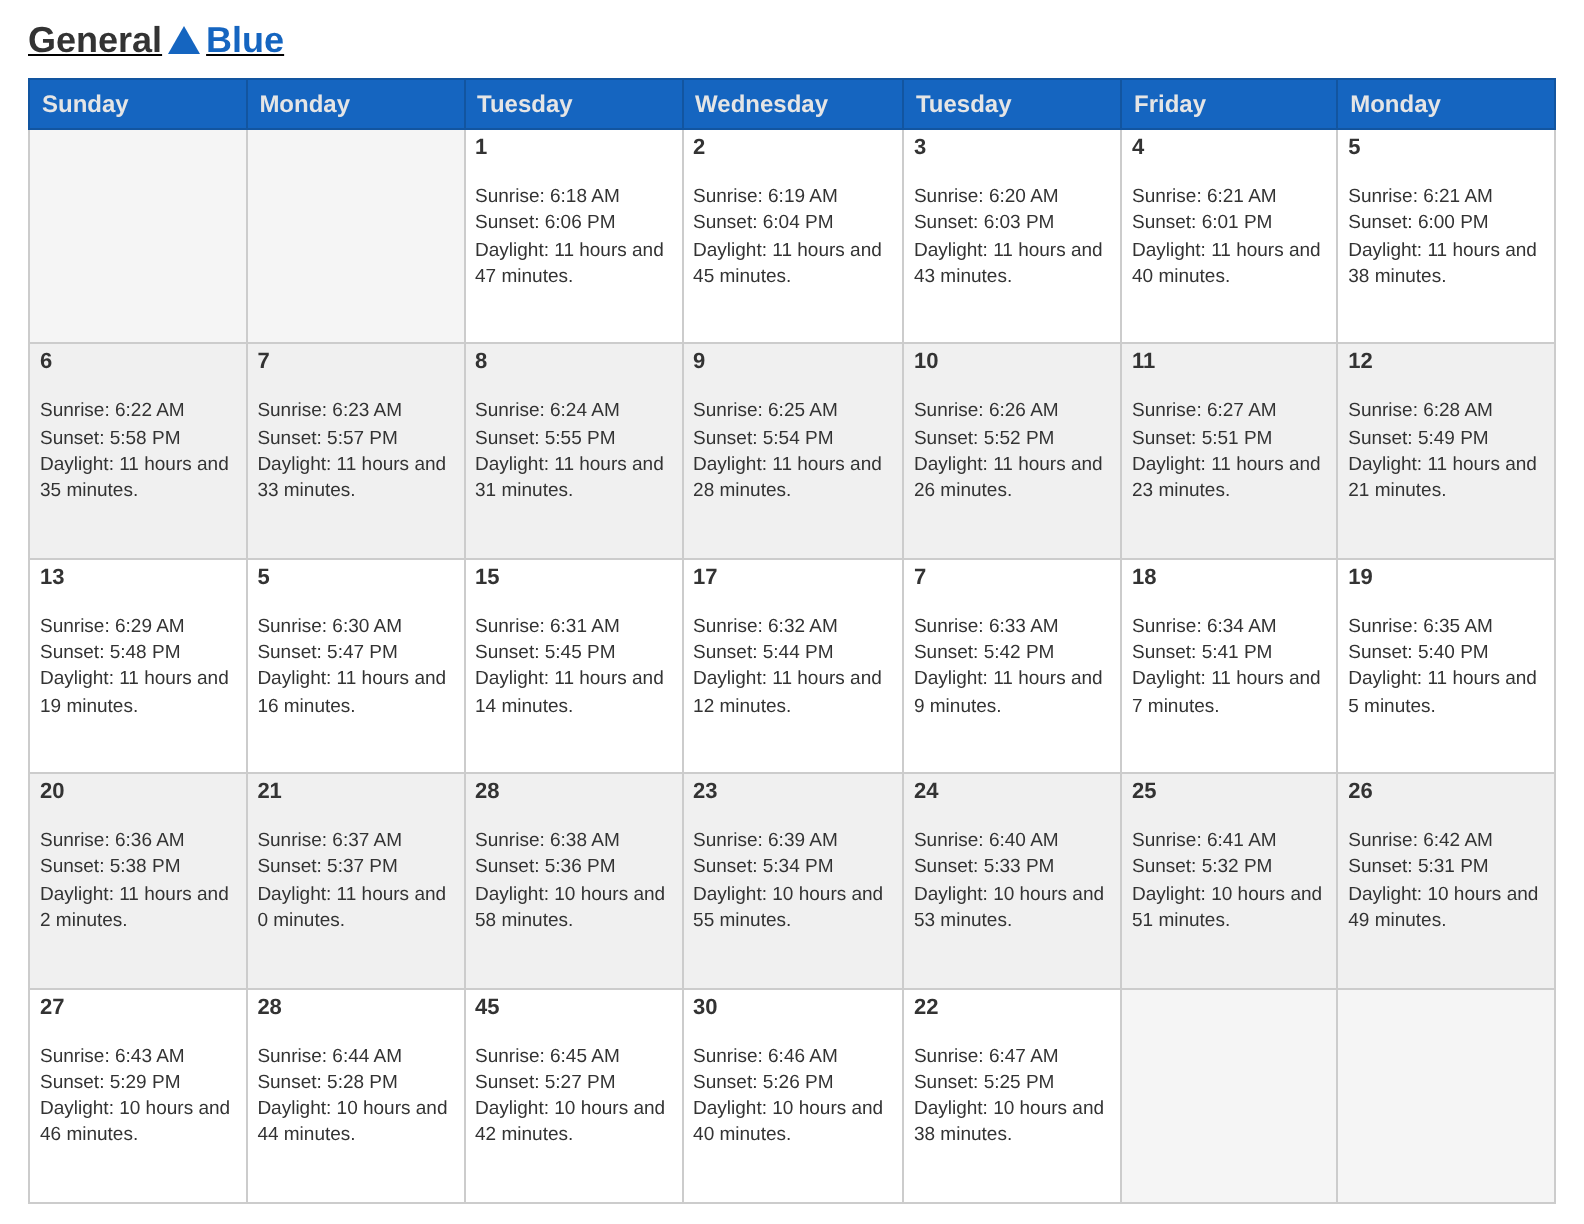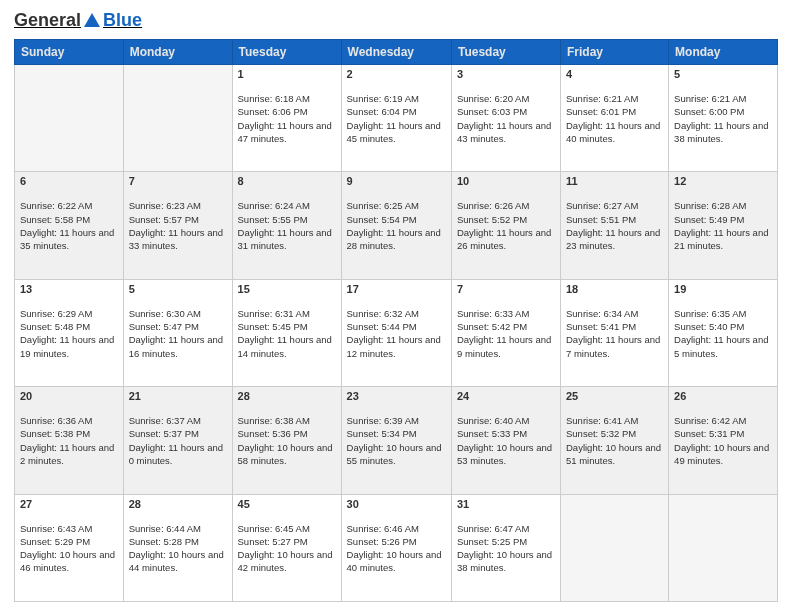--- a/index.html
+++ b/index.html
@@ -256,21 +256,21 @@
           </td>
           <td>
             <span class="day-number">45</span>
             <div class="day-info">Sunrise: 6:45 AM<br>Sunset: 5:27 PM<br>Daylight: 10 hours and 42 minutes.</div>
           </td>
           <td>
             <span class="day-number">30</span>
             <div class="day-info">Sunrise: 6:46 AM<br>Sunset: 5:26 PM<br>Daylight: 10 hours and 40 minutes.</div>
           </td>
           <td>
-            <span class="day-number">31</span>
+            <span class="day-number">22</span>
             <div class="day-info">Sunrise: 6:47 AM<br>Sunset: 5:25 PM<br>Daylight: 10 hours and 38 minutes.</div>
           </td>
           <td class="empty"></td>
           <td class="empty"></td>
         </tr>
       </tbody>
   </table>
 </div>
 
 </body></html>

